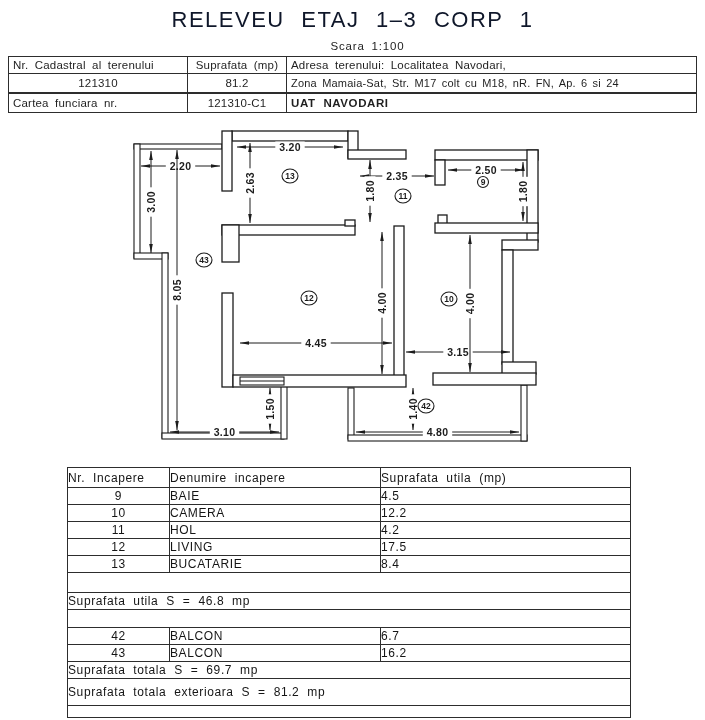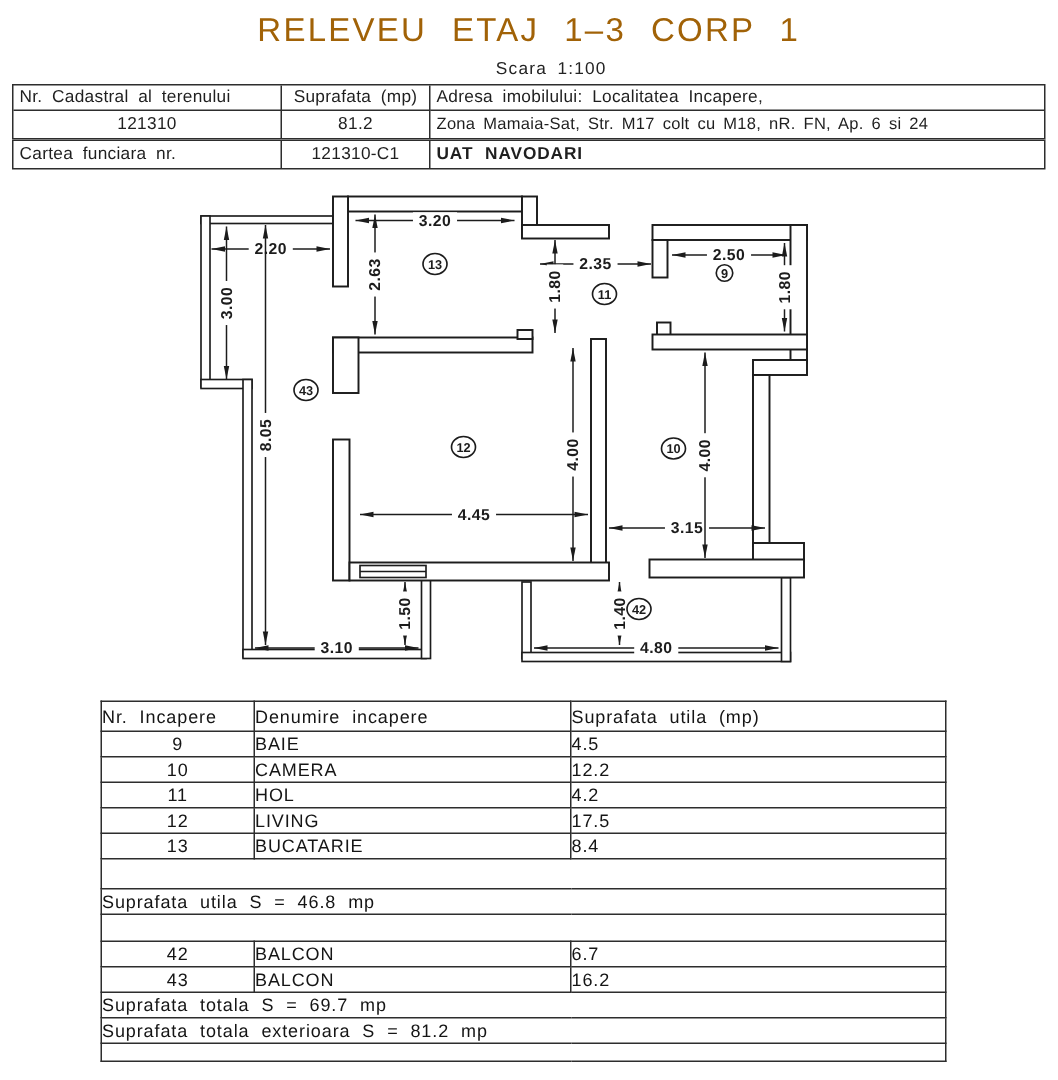--- a/index.html
+++ b/index.html
@@ -1,20 +1,20 @@
 <!DOCTYPE html>
 <html><head>
 <meta charset="utf-8">
 <style>
   html,body{margin:0;padding:0;background:#fff;}
   .page{position:relative;width:705px;height:720px;background:#ffffff;overflow:hidden;
         font-family:"Liberation Sans",sans-serif;color:#1b1b1b;}
   .title{position:absolute;top:7px;left:0;width:705px;box-sizing:border-box;
          text-align:center;font-size:22px;font-weight:400;letter-spacing:1.5px;word-spacing:9px;
-         color:#a16207;white-space:nowrap;}
+         color:#0f172a;white-space:nowrap;}
   .scara{position:absolute;top:40px;left:0;width:705px;box-sizing:border-box;padding-right:58px;
          text-align:center;font-size:11.5px;letter-spacing:0.8px;word-spacing:3px;color:#232323;margin-left:44px;}
   .info{position:absolute;left:8px;width:689px;border:1.4px solid #2d2d2d;display:grid;
         grid-template-columns:179px 99px 1fr;font-size:11.5px;letter-spacing:0.2px;
         word-spacing:3px;color:#1f1f1f;box-sizing:border-box;background:#fff;}
   .it1{top:56px;grid-template-rows:17px 18px;}
   .it2{top:93px;grid-template-rows:18px;}
   .info .c{display:flex;align-items:center;padding:0 4px;white-space:nowrap;overflow:hidden;}
   .br{border-right:1.2px solid #2d2d2d;}
   .bb{border-bottom:1.2px solid #2d2d2d;}
@@ -35,21 +35,21 @@
 <body>
 
 <div class="page">
 
   <div class="title">RELEVEU ETAJ 1–3 CORP 1</div>
   <div class="scara">Scara 1:100</div>
 
   <div class="info it1">
     <div class="c br bb">Nr. Cadastral al terenului</div>
     <div class="c br bb ctr">Suprafata (mp)</div>
-    <div class="c bb">Adresa imobilului: Localitatea Incapere,</div>
+    <div class="c bb">Adresa terenului: Localitatea Navodari,</div>
     <div class="c br ctr">121310</div>
     <div class="c br ctr">81.2</div>
     <div class="c adr2">Zona Mamaia-Sat, Str. M17 colt cu M18, nR. FN, Ap. 6 si 24</div>
   </div>
 
   <div class="info it2">
     <div class="c br">Cartea funciara nr.</div>
     <div class="c br ctr">121310-C1</div>
     <div class="c uat">UAT NAVODARI</div>
   </div>
@@ -272,21 +272,21 @@
           <td class="c3">6.7</td>
         </tr>
         <tr style="height: 17px;">
           <td class="c1">43</td>
           <td class="c2">BALCON</td>
           <td class="c3">16.2</td>
         </tr>
         <tr style="height: 17px;">
           <td class="sp" colspan="3" style="padding-right: 76px;">Suprafata totala S = 69.7 mp</td>
         </tr>
-        <tr style="height: 17px; margin-top: 44px;">
+        <tr style="height: 27px; margin-top: 44px;">
           <td class="sp" colspan="3">Suprafata totala exterioara S = 81.2 mp</td>
         </tr>
         <tr style="height: 12px;">
           <td class="" colspan="3"></td>
         </tr>
       </tbody>
   </table>
 </div>
 
 </body></html>

